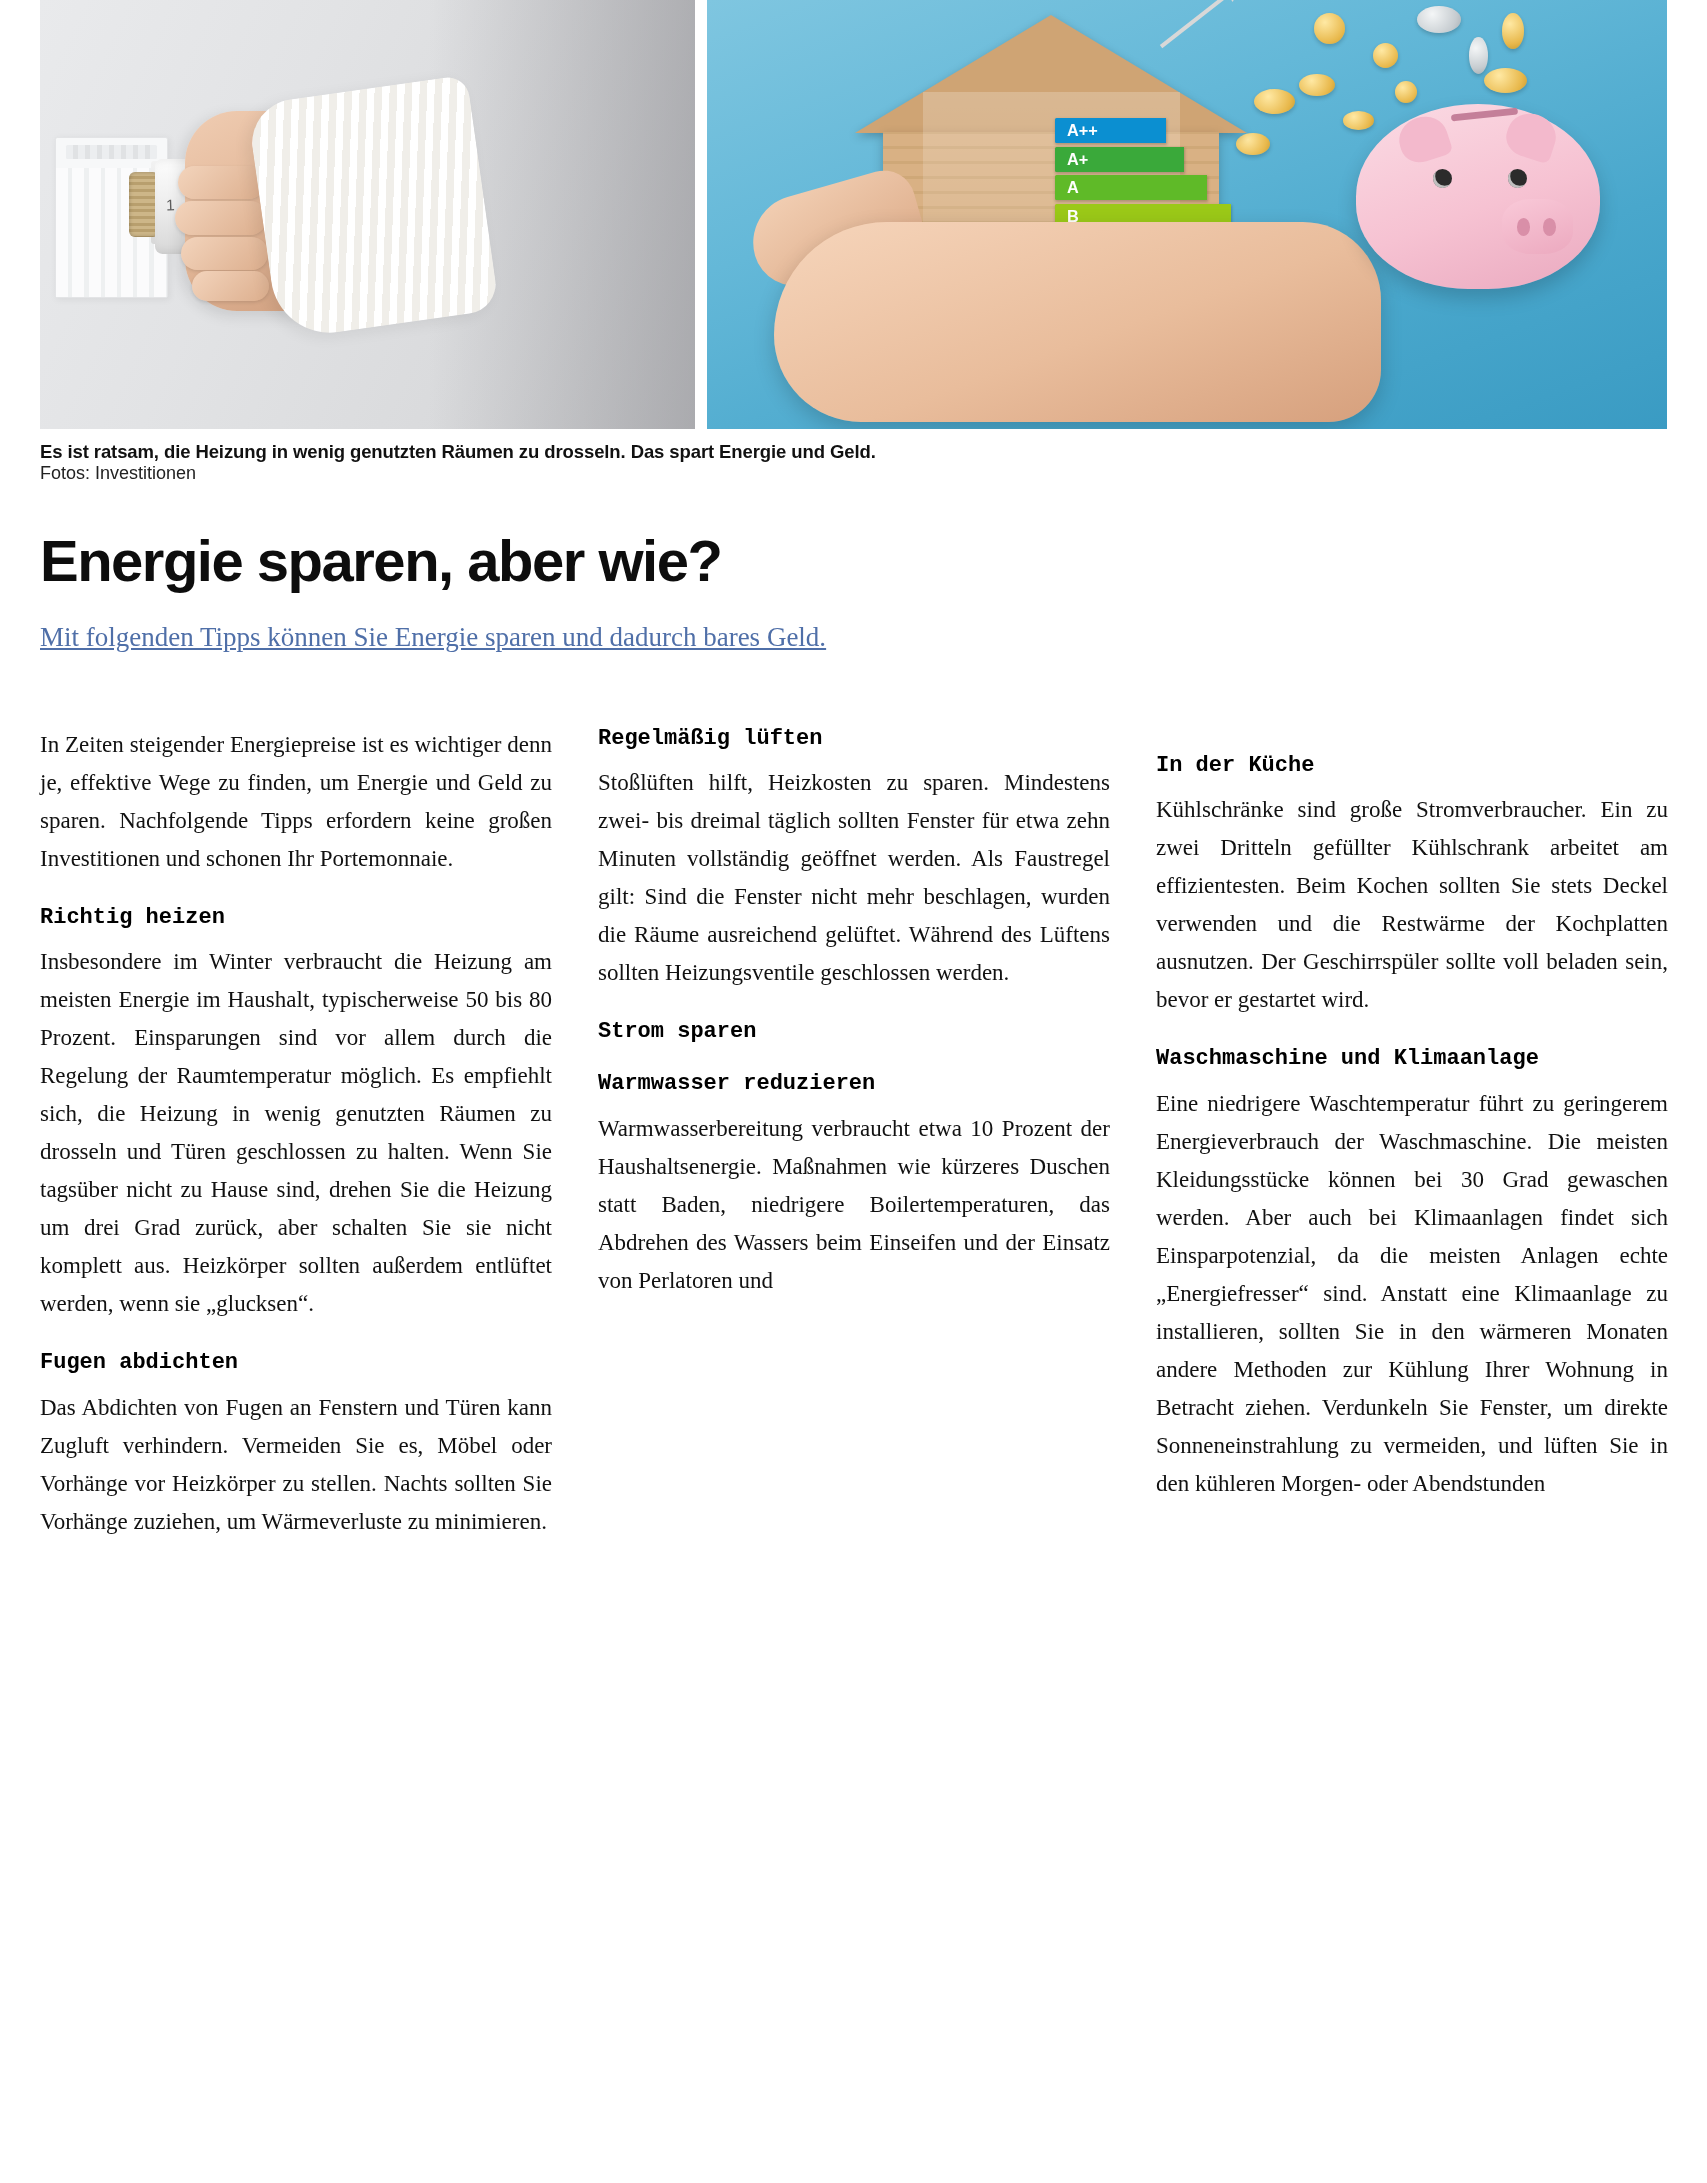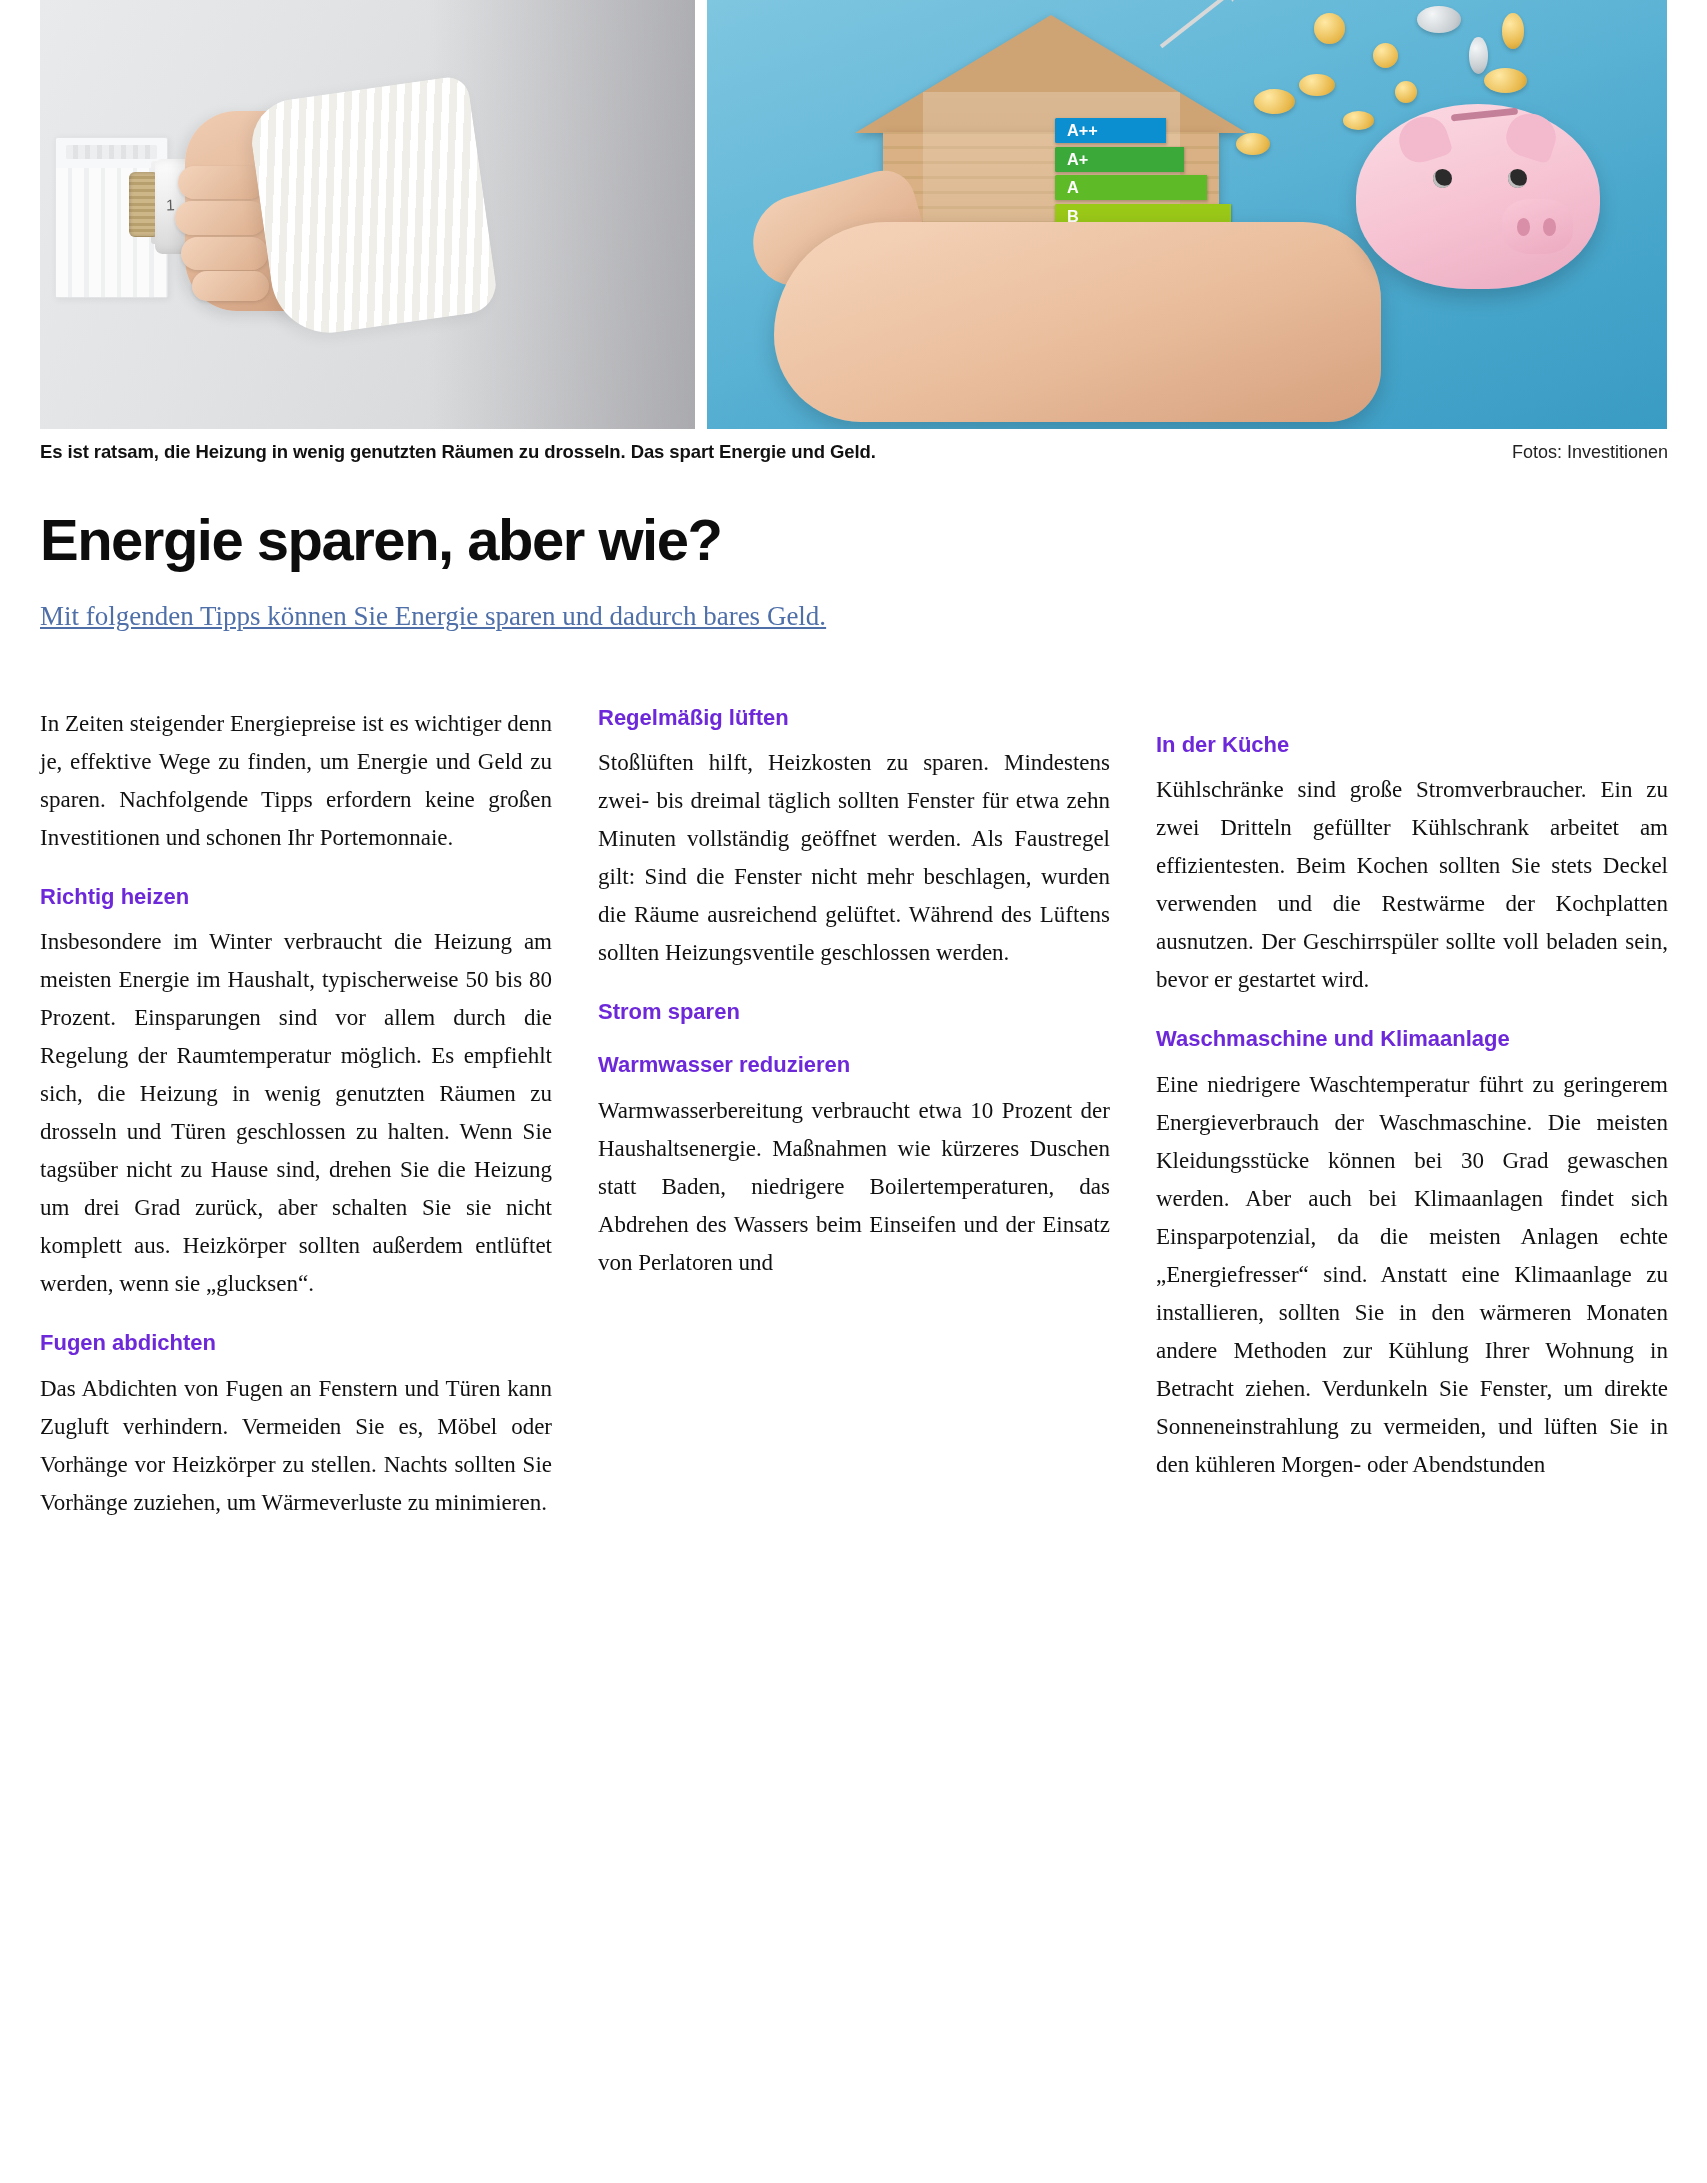--- a/index.html
+++ b/index.html
@@ -303,20 +303,21 @@
   .coin.silver { background: radial-gradient(circle at 35% 30%, #f4f6f7, #c6ccd0 70%, #a7aeb3); }
 
   
   .caption-row {
     width: 1628px;
     margin: 12px auto 0 auto;
     display: flex;
     align-items: baseline;
     justify-content: space-between;
     font-family: "Liberation Sans", sans-serif;
+    flex-direction: column;
   }
   .caption-left {
     font-size: 18.5px;
     font-weight: bold;
     color: #111;
     letter-spacing: -0.1px;
   }
   .caption-right {
     font-size: 18px;
     color: #222;
@@ -356,25 +357,25 @@
   .col p {
     margin: 0 0 0 0;
     font-size: 23px;
     line-height: 38px;
     text-align: justify;
     text-justify: inter-word;
     hyphens: auto;
     color: #111;
   }
   .subhl {
-    font-family: Liberation Sans, sans-serif;
+    font-family: Liberation Mono, monospace;
     font-weight: bold;
     font-size: 22px;
     margin: 27px 0 13.3px 0;
-    color: #6d28d9;
+    color: #000000;
   }
   .col .first-para { margin-top: 0; }
 </style>
 </head>
 <body>
 
 <div class="page">
 
   <div class="photo-row">
 

